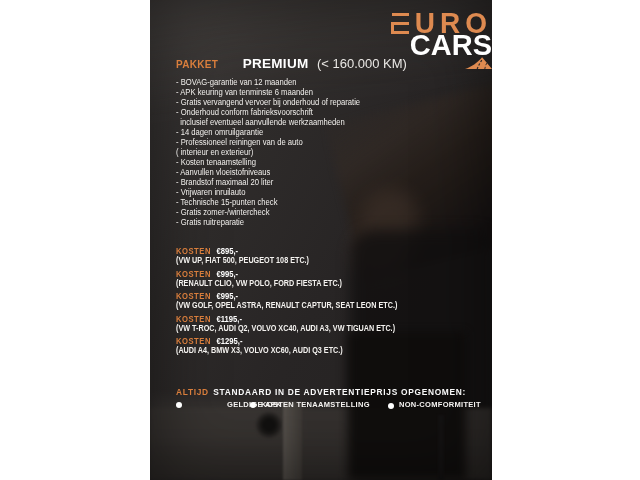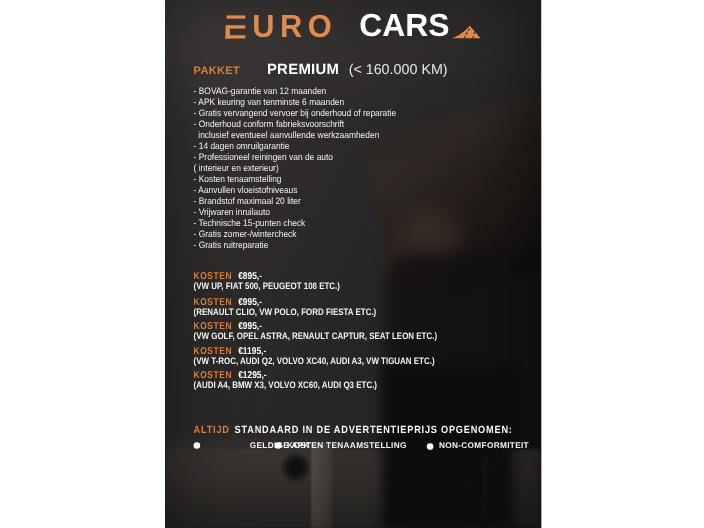--- a/index.html
+++ b/index.html
@@ -33,21 +33,21 @@
     background:radial-gradient(circle,#0e0d0c 35%,#2c2927 70%);filter:blur(1.5px);opacity:.9;}
   .ph-post{left:133px;top:402px;width:19px;height:78px;
     background:linear-gradient(90deg,#56514c,#3d3935);filter:blur(1px);opacity:.9;}
   .ph-sil{left:198px;top:332px;width:118px;height:148px;background:#0f0d0c;
     filter:blur(5px);opacity:.95;}
   .ph-stand{left:288px;top:415px;width:6px;height:65px;background:#141212;filter:blur(1px);}
   .ph-vignette{left:0;top:0;right:0;bottom:0;box-shadow:inset 0 0 70px rgba(0,0,0,.55);}
 
   
   .logo{position:absolute;top:13px;left:0;right:0;display:flex;justify-content:center;
-    align-items:flex-end;}
+    align-items:flex-end;flex-direction:column;}
   .logo-euro{display:flex;align-items:flex-end;color:var(--logo-orange);}
   .logo-e{display:inline-block;position:relative;width:18px;height:21px;margin-right:6px;}
   .logo-e i{position:absolute;background:var(--logo-orange);}
   .logo-e .bt{left:1px;right:0;top:0;height:3.4px;}
   .logo-e .bm{left:1px;right:0;top:8.8px;height:3.4px;}
   .logo-e .bb{left:0;right:0;bottom:0;height:3.4px;}
   .logo-e .vl{left:0;top:8.8px;bottom:0;width:3.4px;}
   .logo-euro-rest{font-size:28px;line-height:21px;font-weight:700;letter-spacing:5px;
     transform:scaleY(1.04);transform-origin:bottom;}
   .logo-cars{color:#ffffff;font-size:29px;line-height:22px;font-weight:700;

